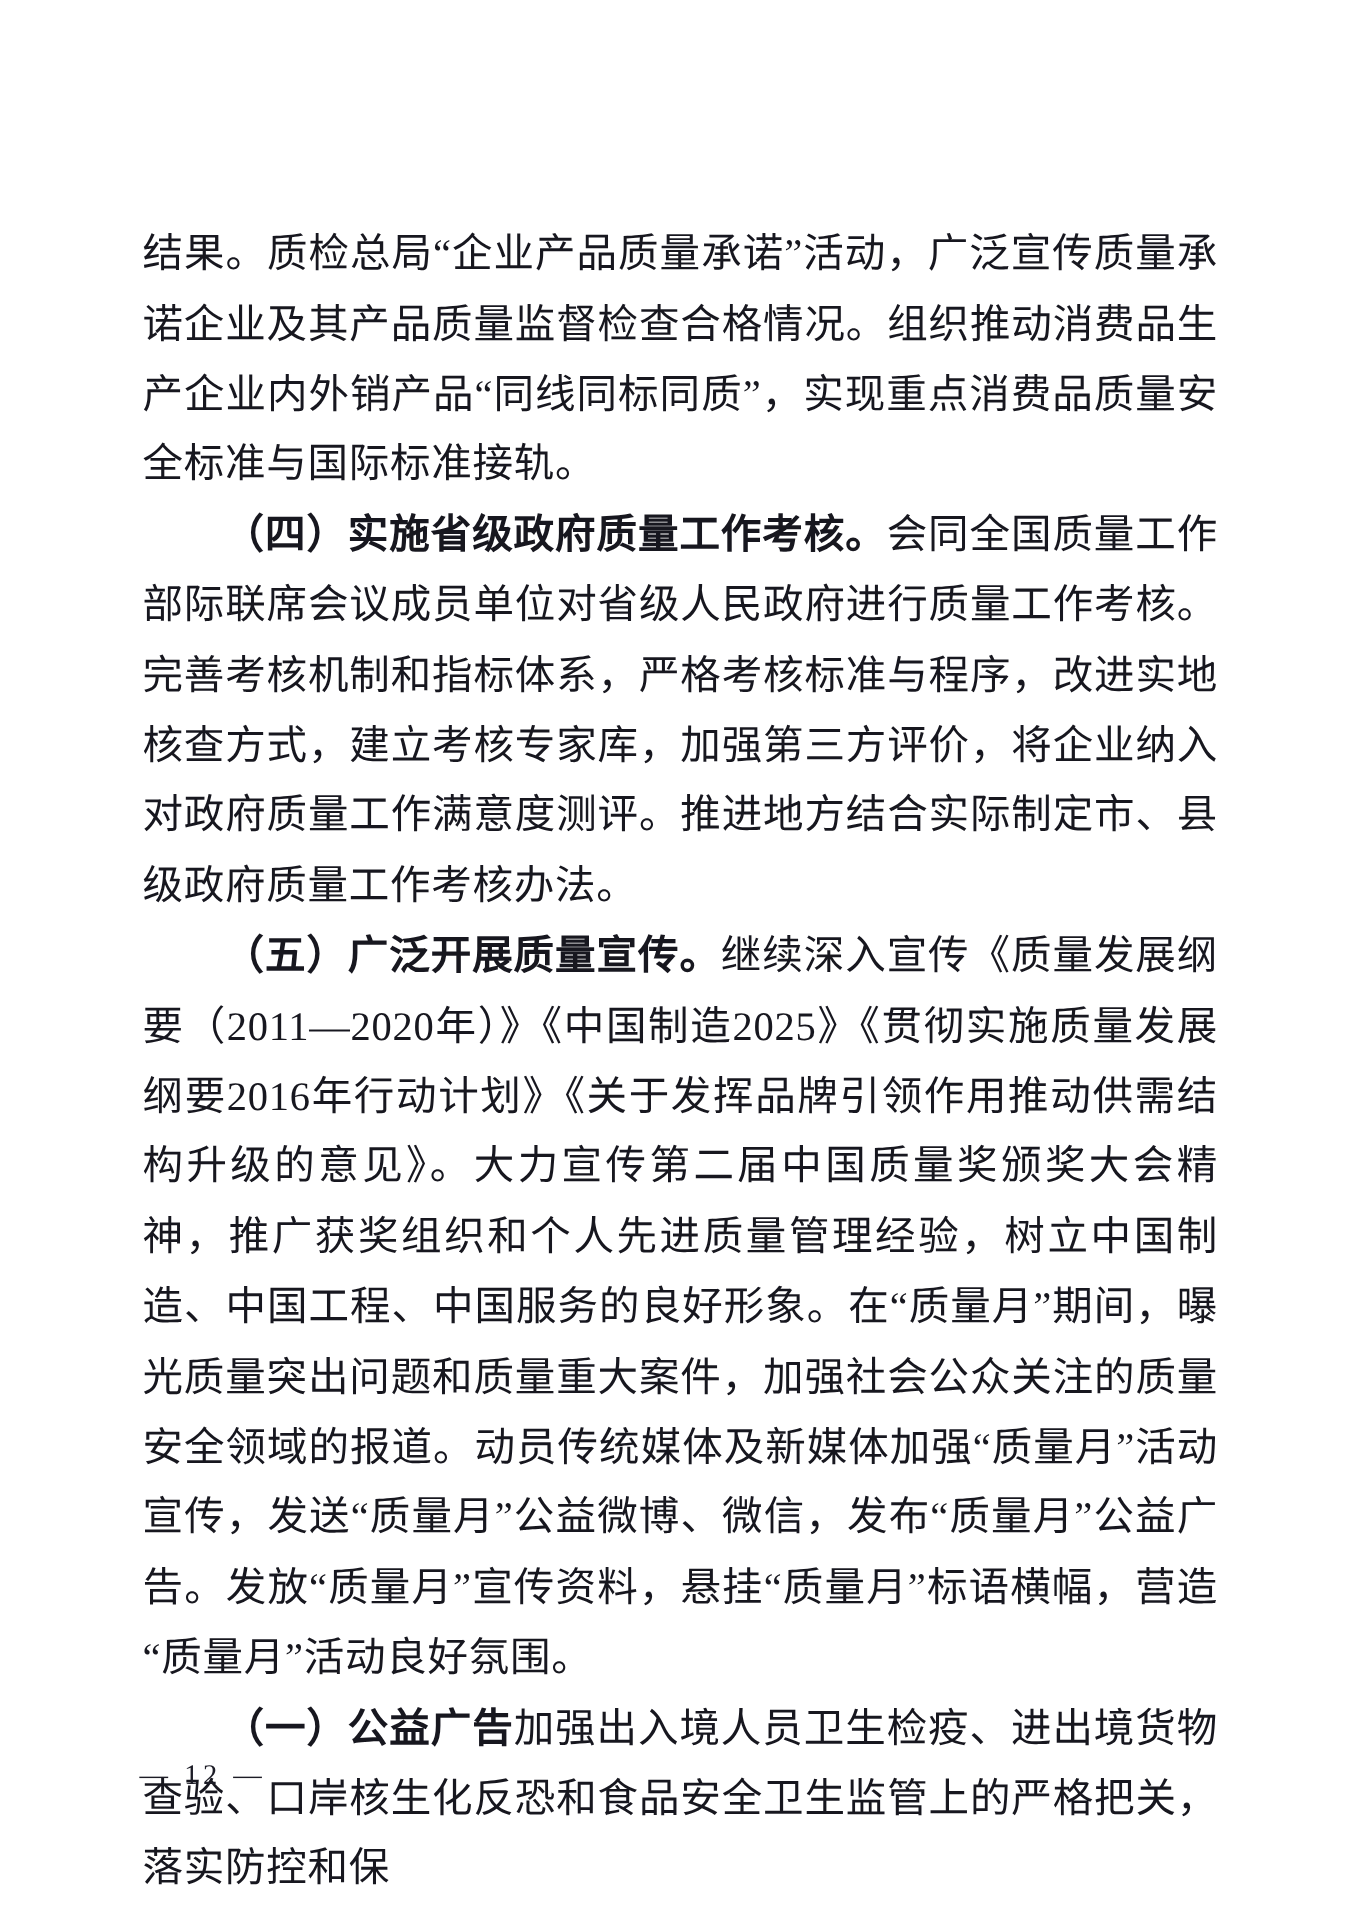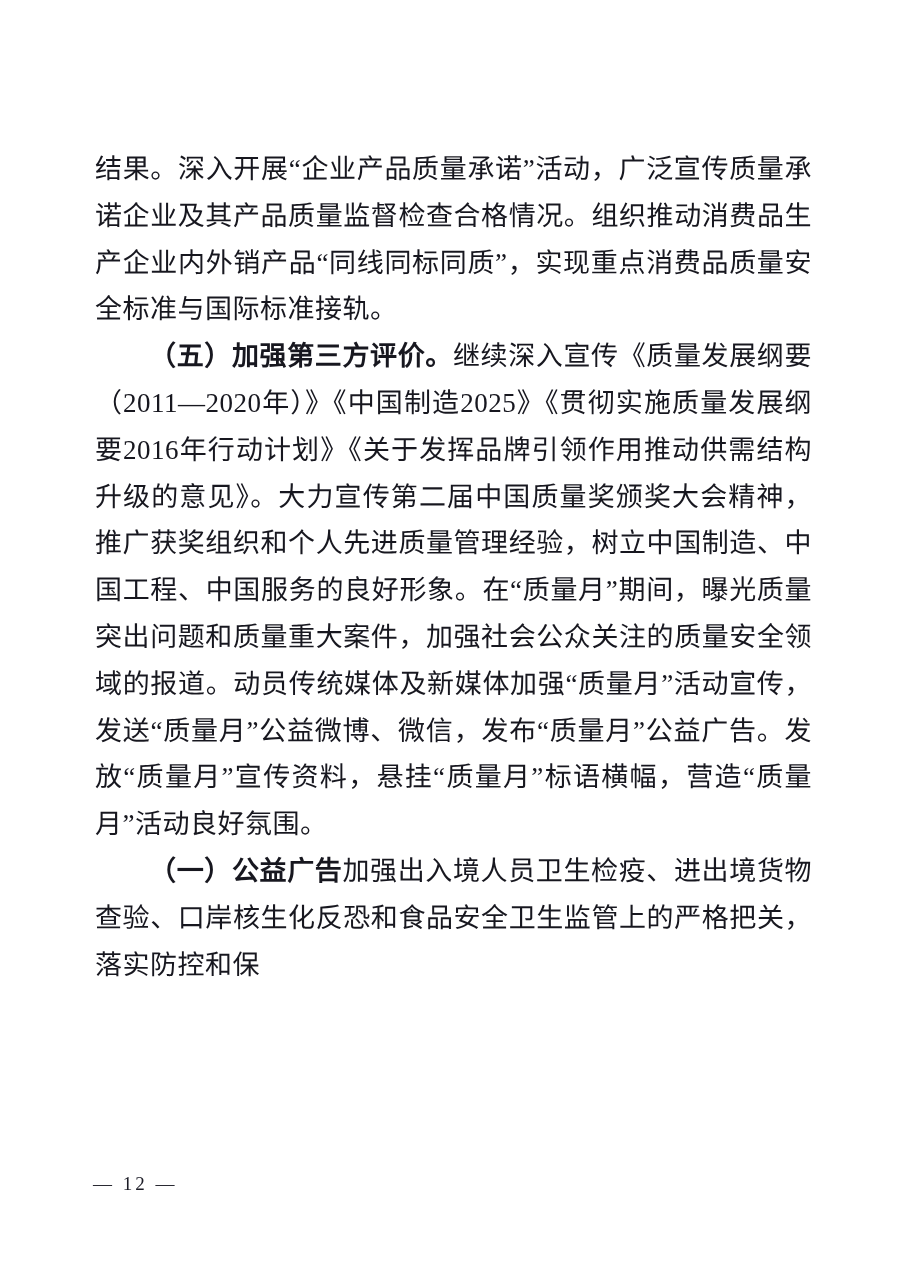--- a/index.html
+++ b/index.html
@@ -52,24 +52,25 @@
     letter-spacing: 3px;
     color: #1c1c26;
   }
 </style>
 </head>
 <body>
 
 <div class="page">
   <main class="body-text">
 
-    <p class="para"><span>结果。深入开展“企业产品质量承诺”活动，广泛宣传质量承诺企业及其产品质量监督检查合格情况。组织推动消费品生产企业内外销产品“同线同标同质”，实现重点消费品质量安全标准与国际标准接轨。</span></p>
+    <p class="para"><span>结果。质检总局“企业产品质量承诺”活动，广泛宣传质量承诺企业及其产品质量监督检查合格情况。组织推动消费品生产企业内外销产品“同线同标同质”，实现重点消费品质量安全标准与国际标准接轨。</span></p>
 
+    <p class="para indent"><span class="lead">（四）实施省级政府质量工作考核。</span><span>会同全国质量工作部际联席会议成员单位对省级人民政府进行质量工作考核。完善考核机制和指标体系，严格考核标准与程序，改进实地核查方式，建立考核专家库，加强第三方评价，将企业纳入对政府质量工作满意度测评。推进地方结合实际制定市、县级政府质量工作考核办法。</span></p>
 
-    <p class="para indent"><span class="lead">（五）加强第三方评价。</span><span>继续深入宣传《质量发展纲要（2011—2020年）》《中国制造2025》《贯彻实施质量发展纲要2016年行动计划》《关于发挥品牌引领作用推动供需结构升级的意见》。大力宣传第二届中国质量奖颁奖大会精神，推广获奖组织和个人先进质量管理经验，树立中国制造、中国工程、中国服务的良好形象。在“质量月”期间，曝光质量突出问题和质量重大案件，加强社会公众关注的质量安全领域的报道。动员传统媒体及新媒体加强“质量月”活动宣传，发送“质量月”公益微博、微信，发布“质量月”公益广告。发放“质量月”宣传资料，悬挂“质量月”标语横幅，营造“质量月”活动良好氛围。</span></p>
+    <p class="para indent"><span class="lead">（五）广泛开展质量宣传。</span><span>继续深入宣传《质量发展纲要（2011—2020年）》《中国制造2025》《贯彻实施质量发展纲要2016年行动计划》《关于发挥品牌引领作用推动供需结构升级的意见》。大力宣传第二届中国质量奖颁奖大会精神，推广获奖组织和个人先进质量管理经验，树立中国制造、中国工程、中国服务的良好形象。在“质量月”期间，曝光质量突出问题和质量重大案件，加强社会公众关注的质量安全领域的报道。动员传统媒体及新媒体加强“质量月”活动宣传，发送“质量月”公益微博、微信，发布“质量月”公益广告。发放“质量月”宣传资料，悬挂“质量月”标语横幅，营造“质量月”活动良好氛围。</span></p>
 
 
     <p class="para indent"><span class="lead">（一）公益广告</span><span>加强出入境人员卫生检疫、进出境货物查验、口岸核生化反恐和食品安全卫生监管上的严格把关，落实防控和保</span></p>
 
   </main>
 
   <div class="footer">
     <span>— 12 —</span>
   </div>
 </div>

